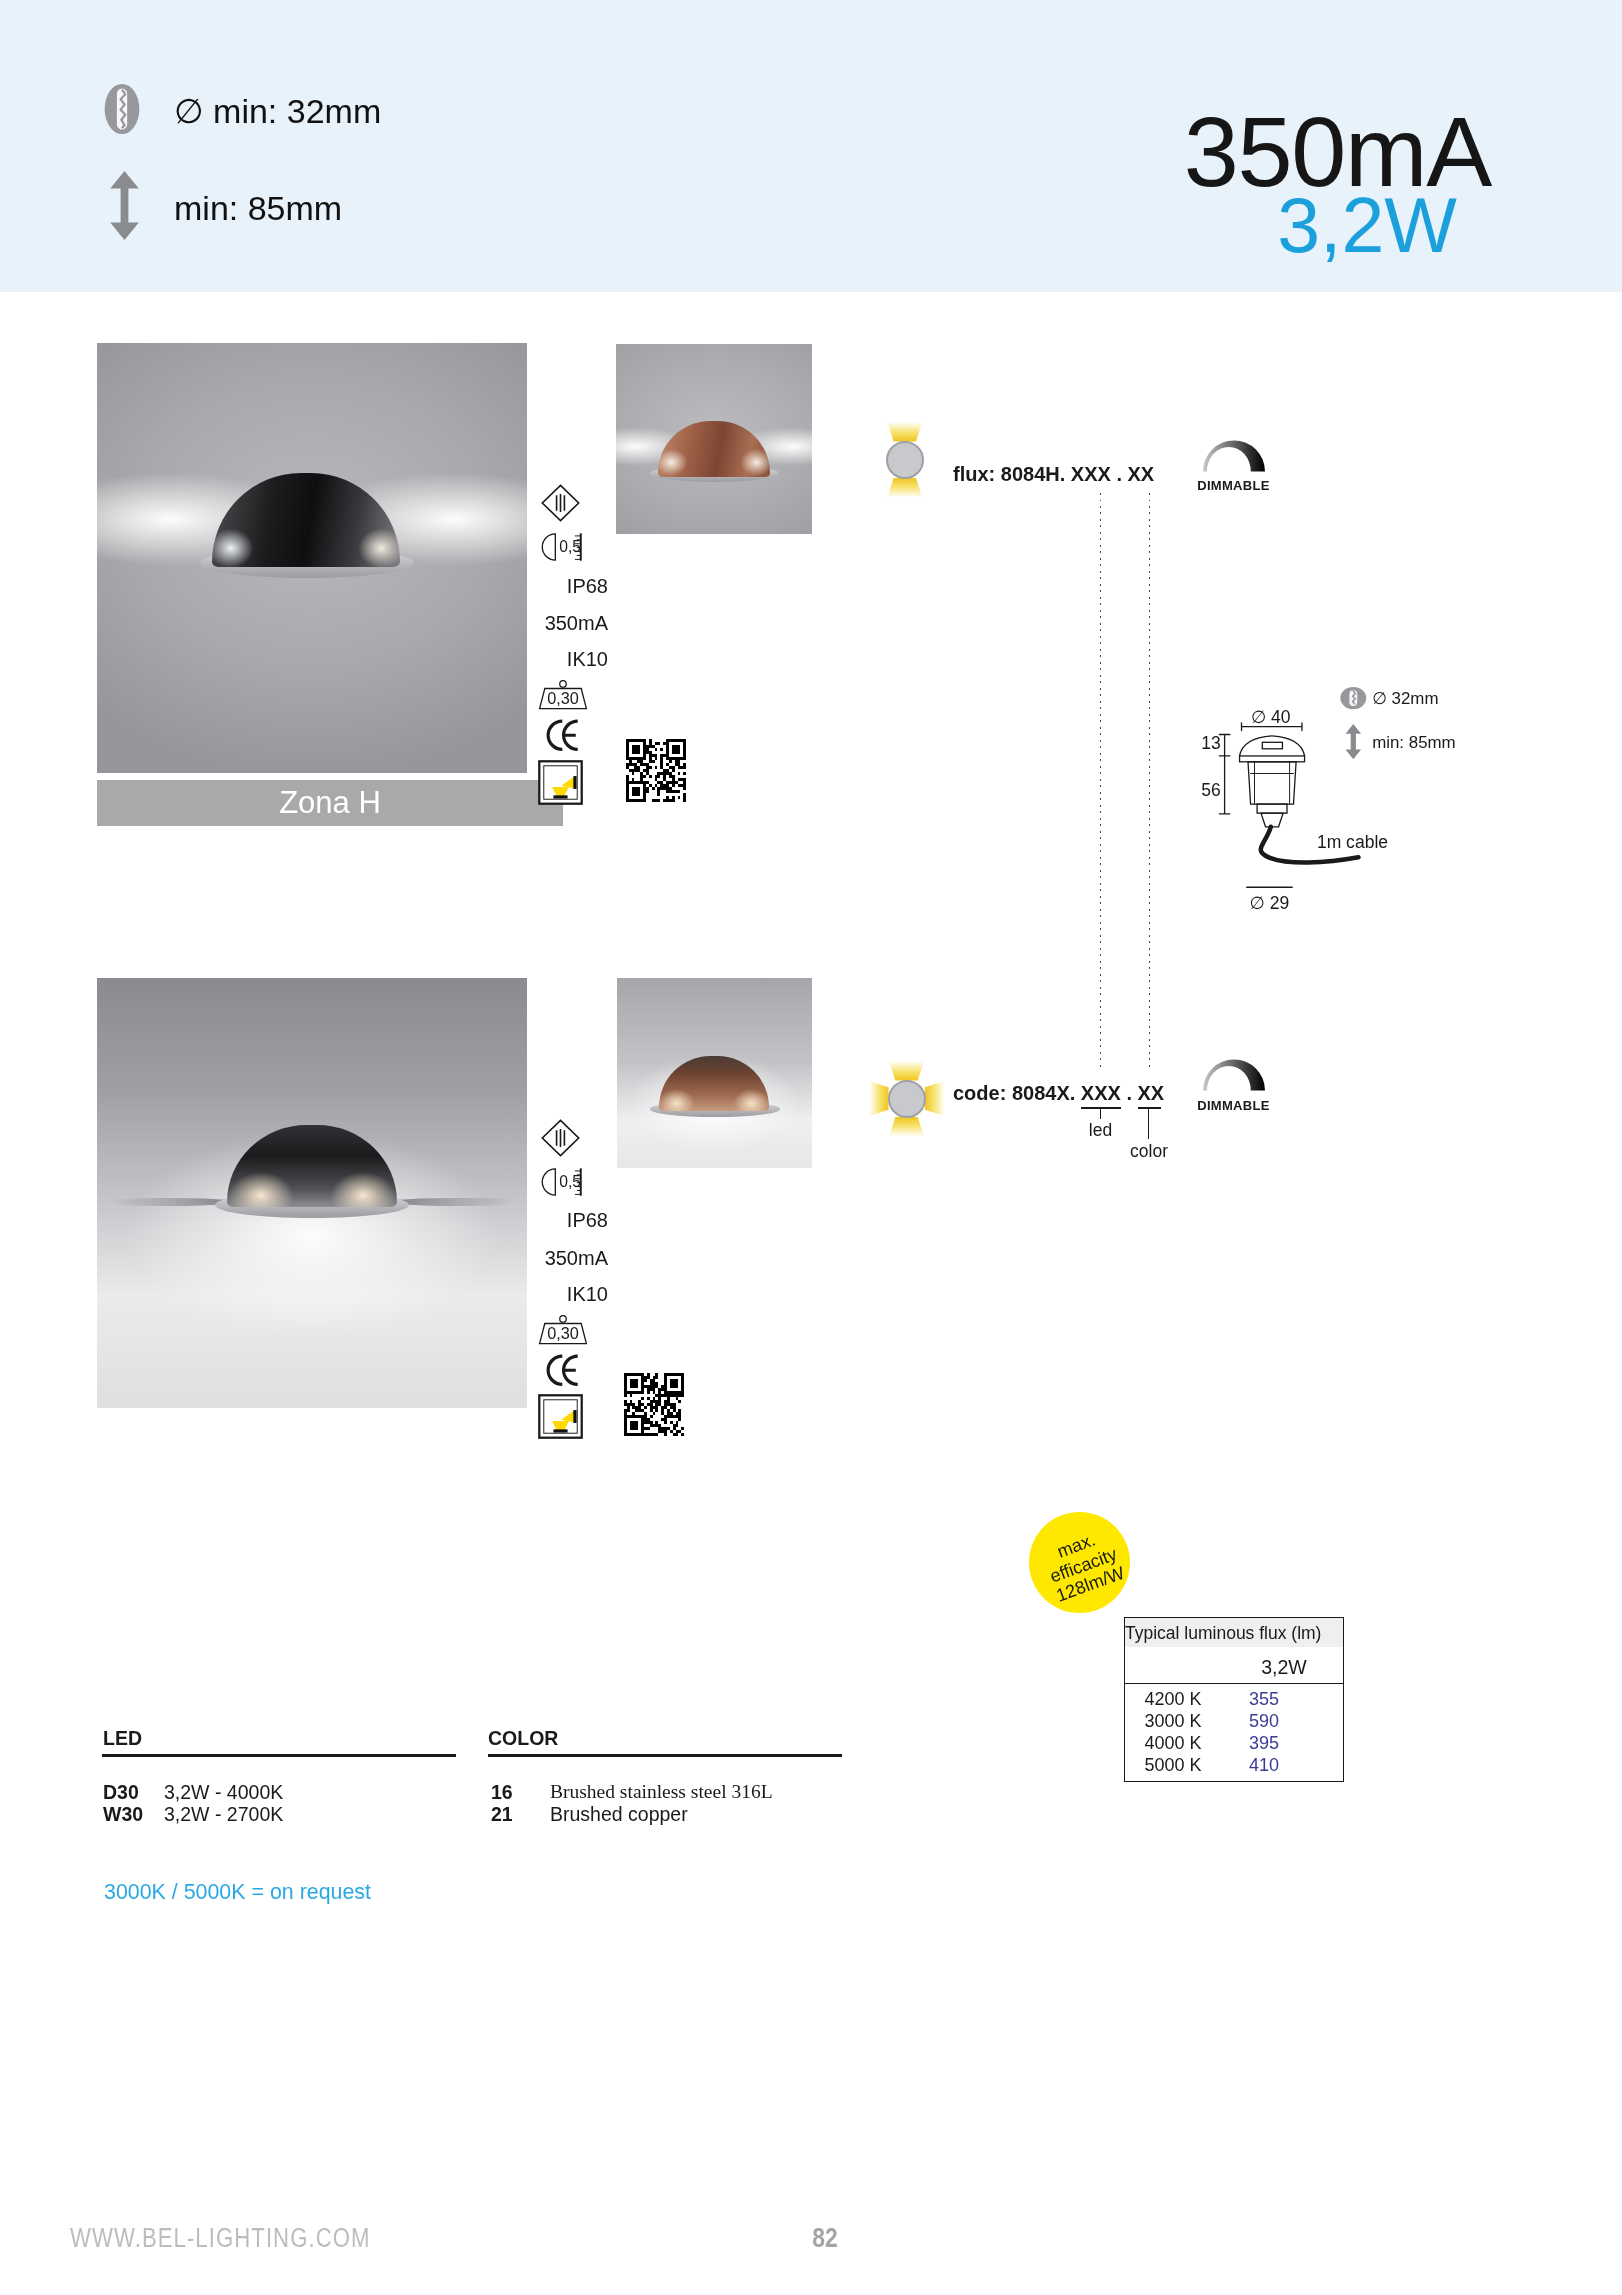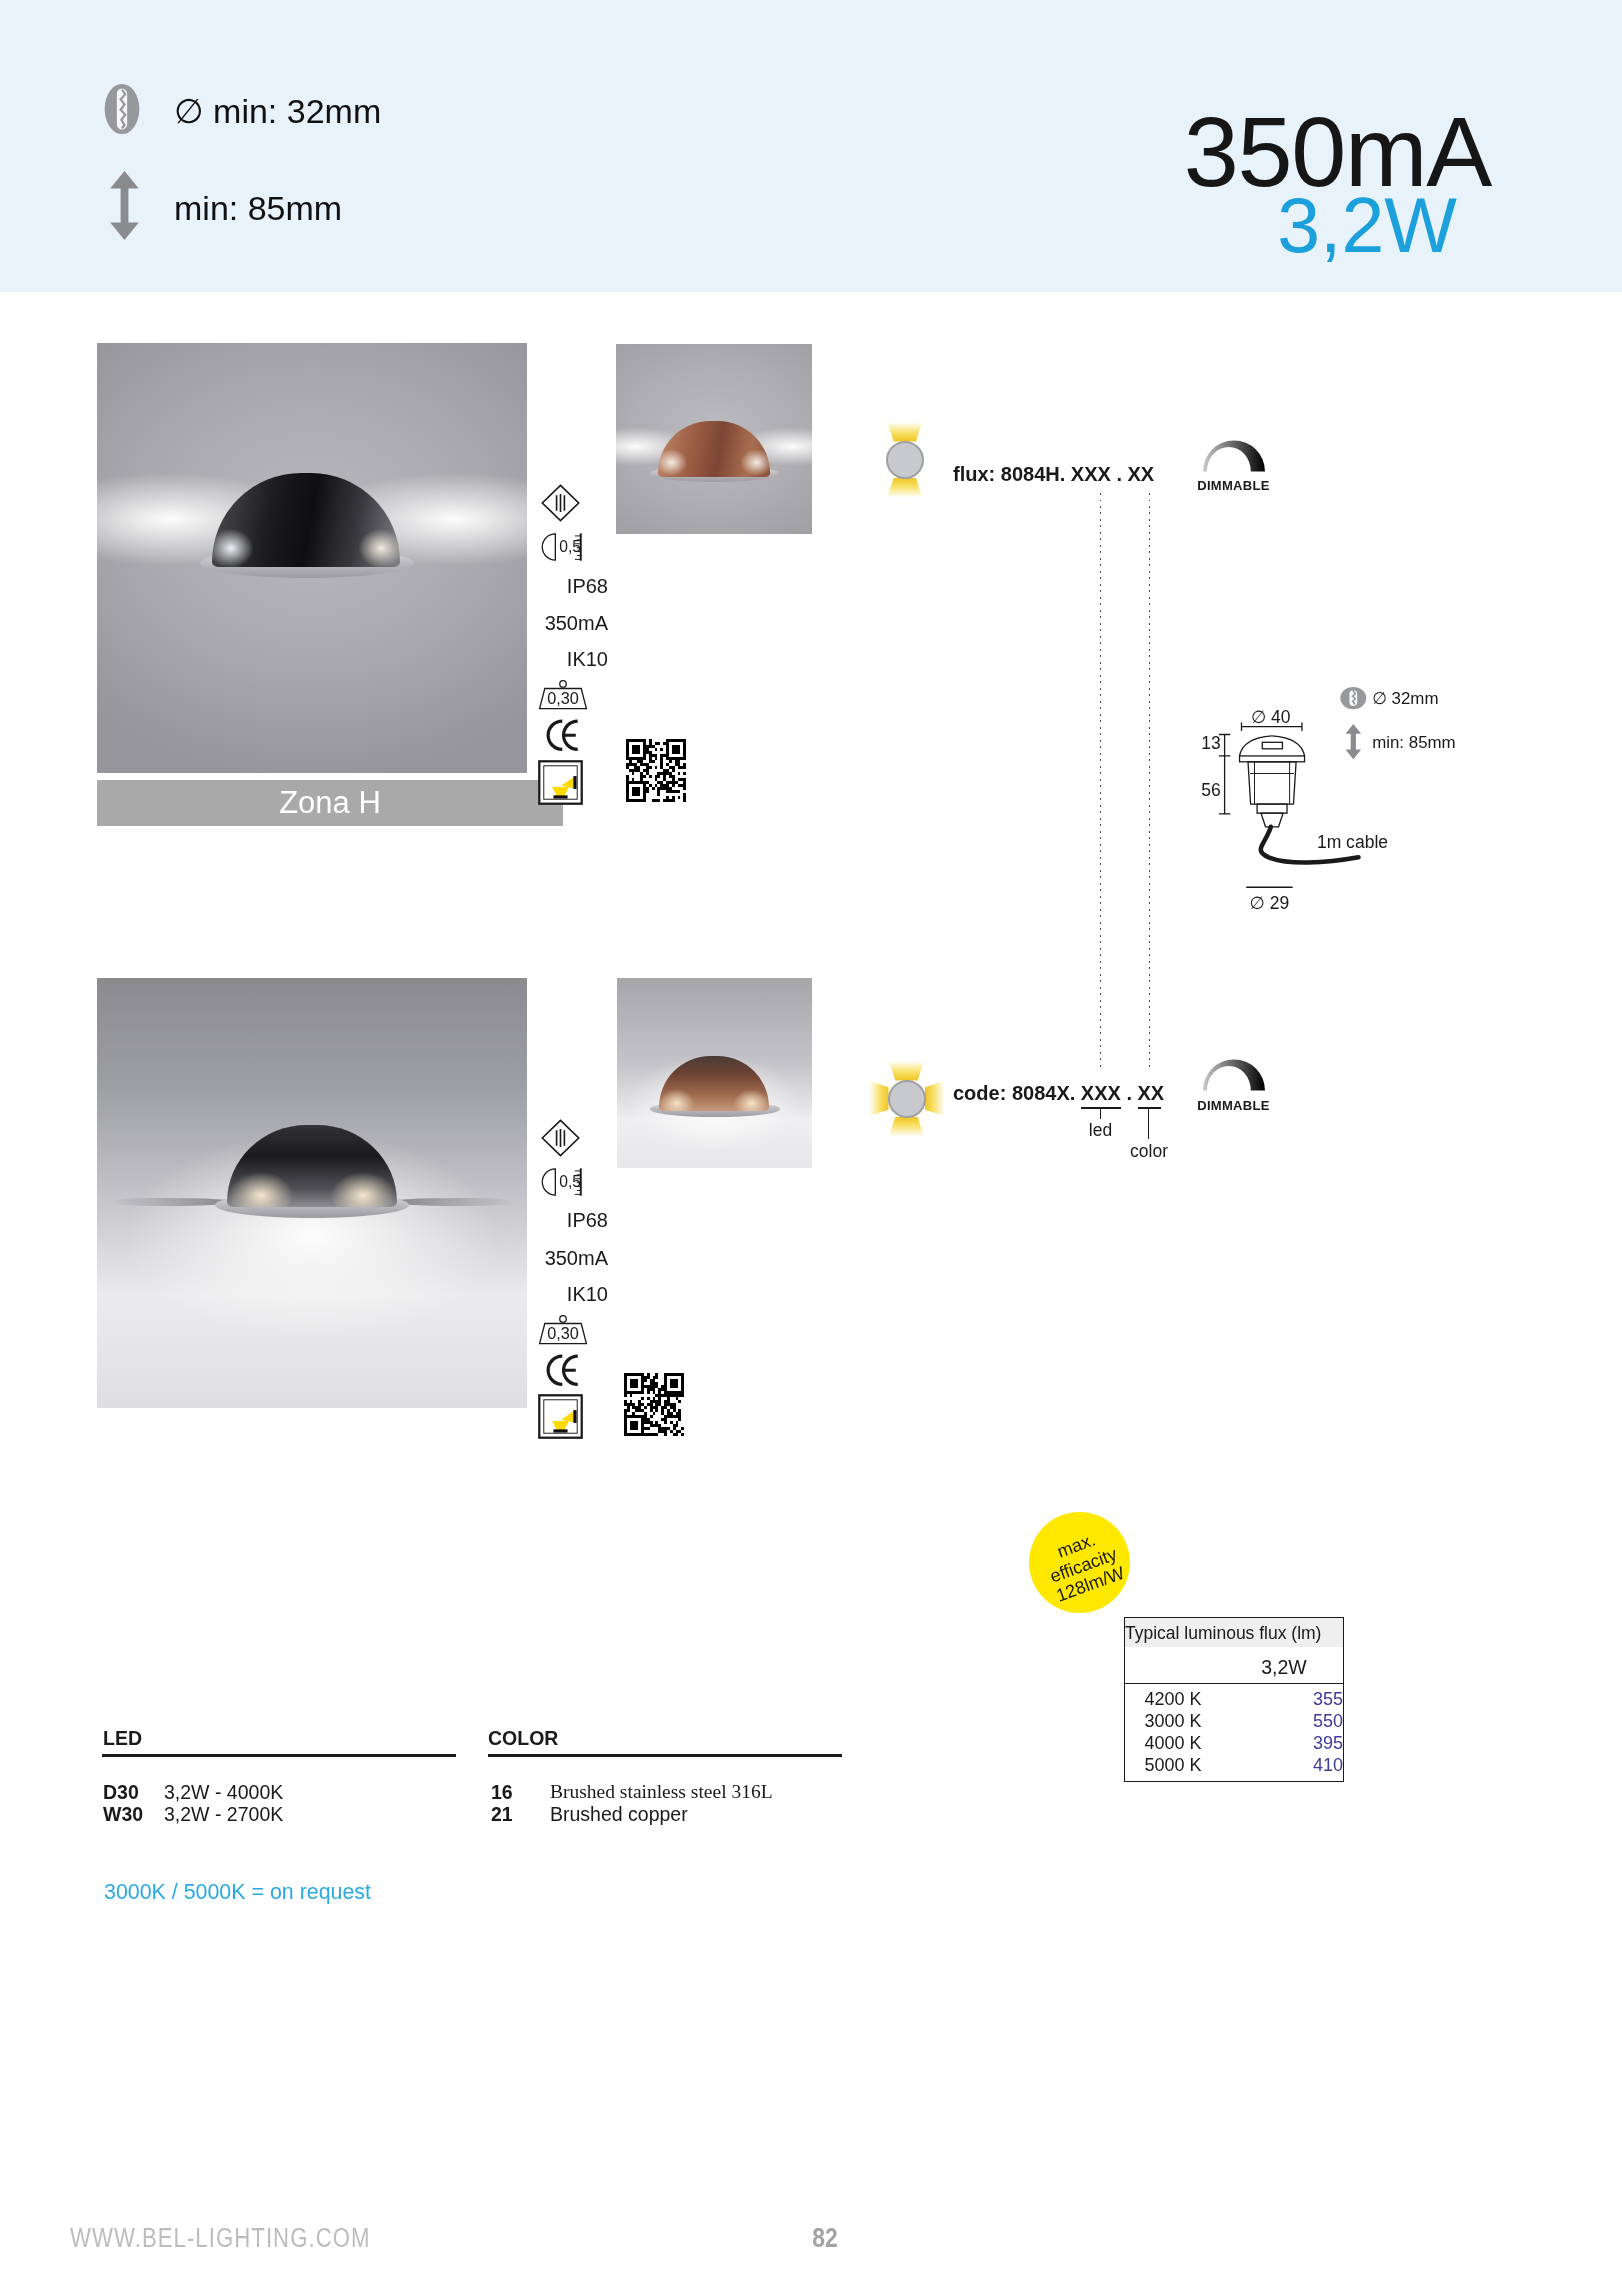--- a/index.html
+++ b/index.html
@@ -69,21 +69,21 @@
   .badge{border-radius:50%;background:#FFE800;}
   .badge-inner{transform:rotate(-20deg);text-align:center;font-size:18px;line-height:1.14;padding-top:23.4px;}
   
   .ftable{border:1.3px solid #1a1a1a;box-sizing:border-box;background:#fff;font-size:18px;}
   .ft-title{height:29px;background:#EFEFEF;text-align:left;line-height:30px;font-size:17.5px;}
   .ft-sub{height:36px;position:relative;}
   .ft-sub span{position:absolute;left:112px;width:94px;text-align:center;top:9px;font-size:19.5px;}
   .ft-divider{height:1.3px;background:#1a1a1a;}
   .ft-row{height:22px;display:flex;align-items:center;}
   .ft-temp{padding-left:19.5px;flex:1;}
-  .ft-val{width:94px;text-align:right;color:#3C3C96;}
+  .ft-val{width:94px;text-align:left;color:#3C3C96;}
   .sec-title{font-size:19.5px;font-weight:bold;}
   .sec-line{height:2.6px;background:#1a1a1a;}
   .sec-code{font-size:19.5px;font-weight:bold;}
   .sec-desc{font-size:19.5px;}
   .note{font-size:21.4px;color:#29A9E3;}
   .footer-site{font-size:27px;color:#BCBCBC;letter-spacing:1.3px;transform:scaleX(.82);transform-origin:left;}
   .footer-page{font-size:27px;color:#A4A4A4;font-weight:bold;transform:scaleX(.85);}
   .qr{background:#fff;}
   svg text{font-family:"Liberation Sans",sans-serif;}
 </style>
@@ -811,21 +811,21 @@
       <span>3,2W</span>
     </div>
     <div class="ft-divider"></div>
     <div style="padding-top:4.5px;">
       <div class="ft-row">
         <span class="ft-temp">4200 K</span>
         <span class="ft-val">355</span>
       </div>
       <div class="ft-row">
         <span class="ft-temp">3000 K</span>
-        <span class="ft-val">550</span>
+        <span class="ft-val">590</span>
       </div>
       <div class="ft-row">
         <span class="ft-temp">4000 K</span>
         <span class="ft-val">395</span>
       </div>
       <div class="ft-row">
         <span class="ft-temp">5000 K</span>
         <span class="ft-val">410</span>
       </div>
     </div>

